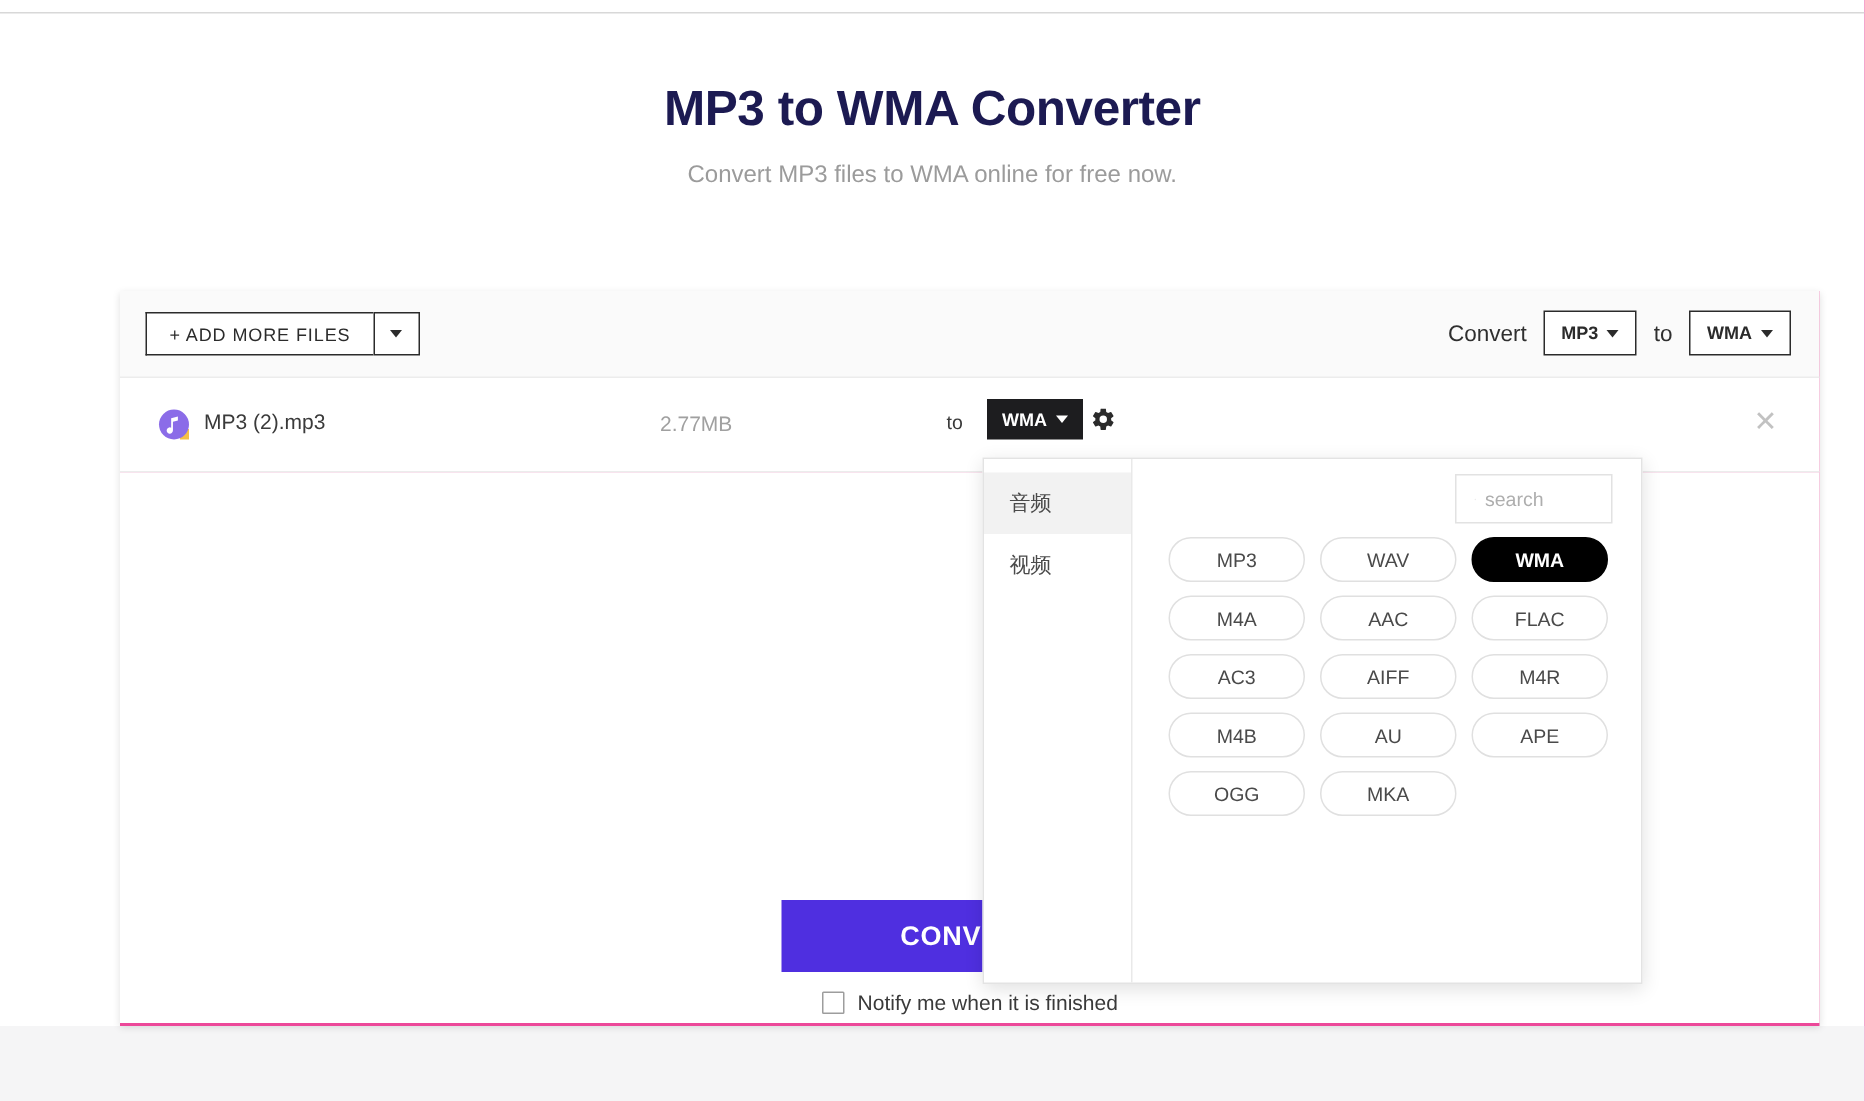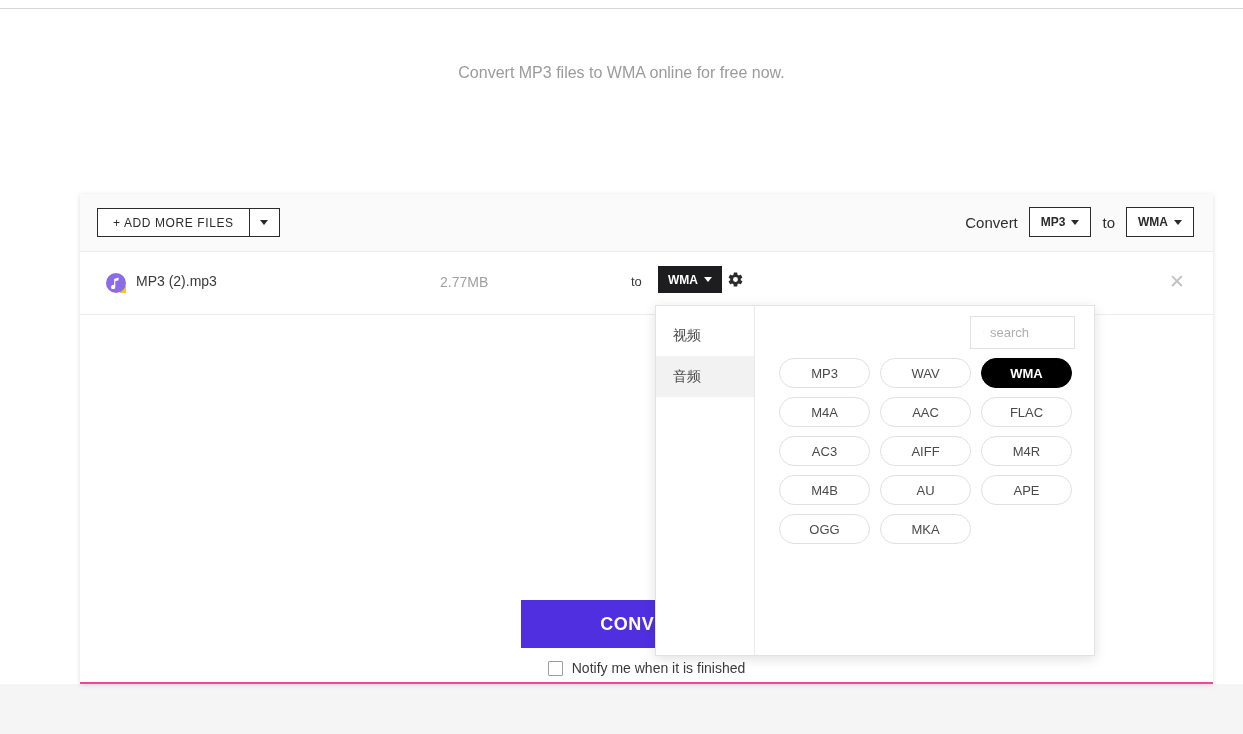--- a/index.html
+++ b/index.html
@@ -338,20 +338,21 @@
     font-weight: bold;
   }
 </style>
 </head>
 <body>
 
 <div class="top-rule"></div>
 <div class="page-bg-lower"></div>
 
 <div class="hero">
+  <h1 class="hero-title">MP3 to WMA Converter</h1>
   <p class="hero-sub">Convert MP3 files to WMA online for free now.</p>
 </div>
 
 <div class="card">
 
   <div class="toolbar">
     <div class="addfiles-group">
       <div class="btn-add">+ ADD MORE FILES</div>
       <div class="btn-add-caret">
         <i class="caret-dn"></i>
@@ -403,22 +404,22 @@
   <button class="btn-convert">CONVERT</button>
 
   <div class="notify-row">
     <div class="notify-box"></div>
     <span class="notify-label">Notify me when it is finished</span>
   </div>
 </div>
 
 <div class="fmt-panel">
   <div class="fmt-side">
+    <div class="fmt-side-item active">音频</div>
     <div class="fmt-side-item">视频</div>
-    <div class="fmt-side-item active">音频</div>
   </div>
 
   <div class="fmt-body">
     <div class="search-wrap">
       <svg width="14" height="14" viewBox="0 0 24 24">
         <circle cx="10.5" cy="10.5" r="6.5" fill="none" stroke="#8c8c8c" stroke-width="1.8"></circle>
         <line x1="15.4" y1="15.4" x2="20.5" y2="20.5" stroke="#8c8c8c" stroke-width="1.8" stroke-linecap="round"></line>
       </svg>
       <input class="search-input" type="text" placeholder="search" style="">
     </div>

